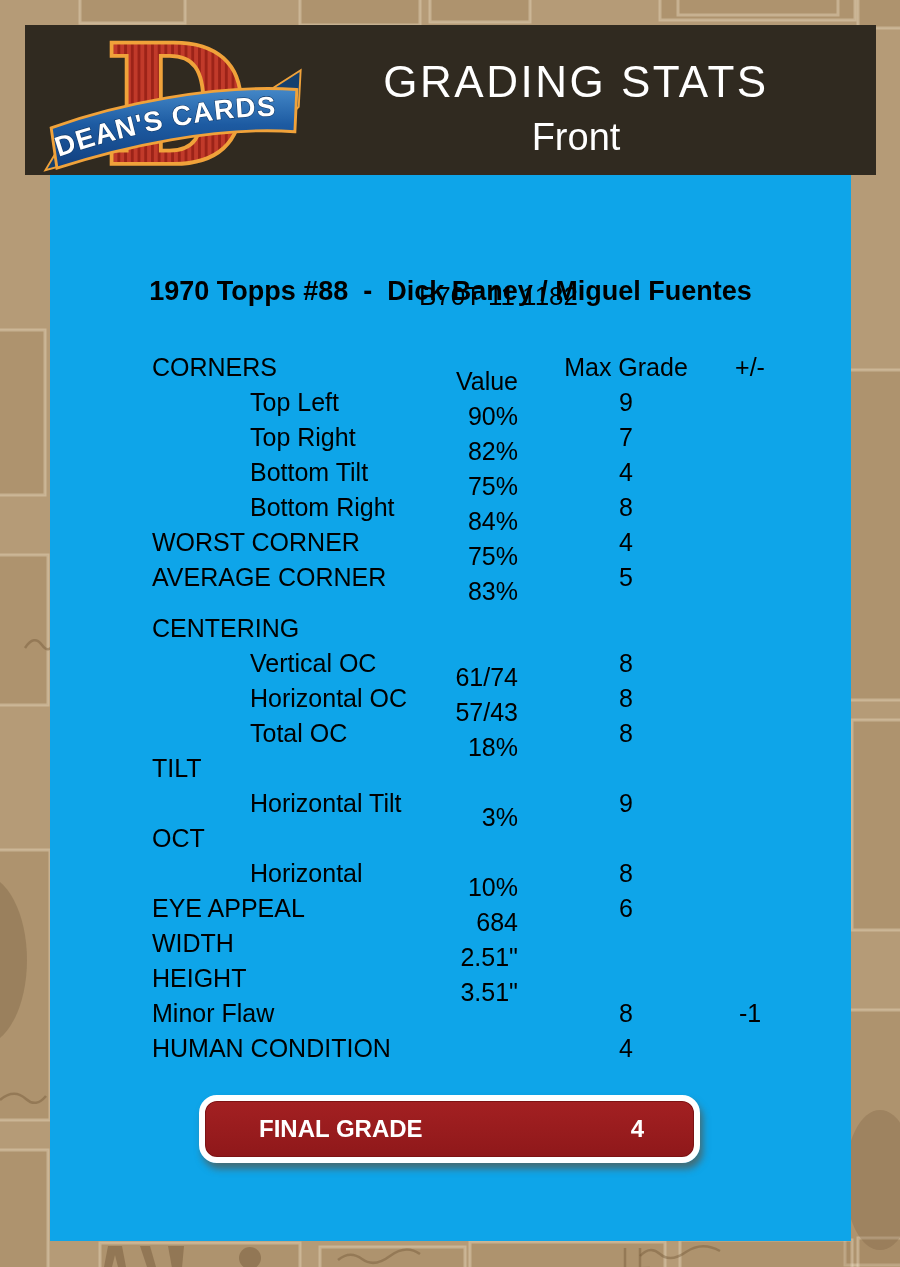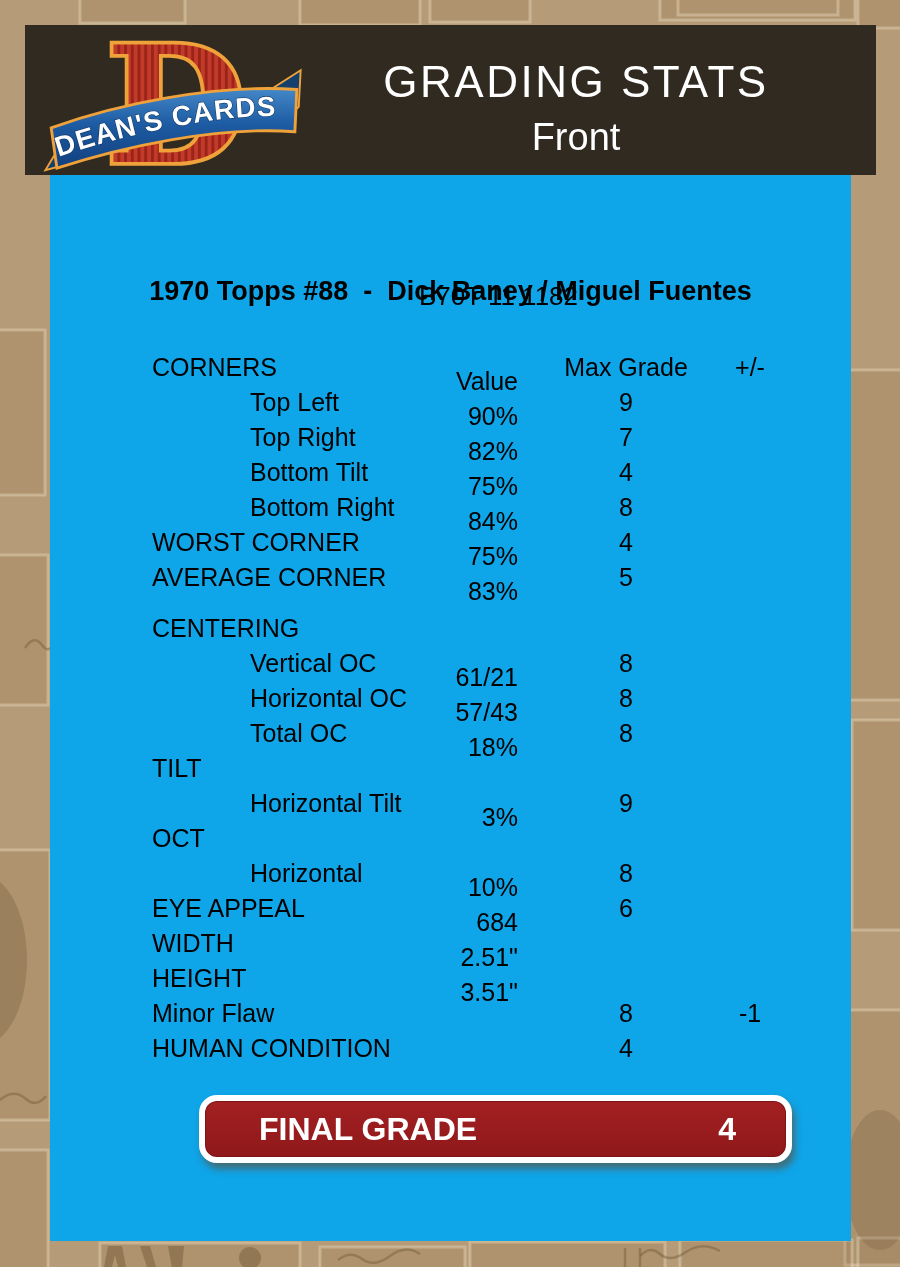--- a/index.html
+++ b/index.html
@@ -39,26 +39,26 @@
   .lbl{left:102px;}
   .lbl.indent{left:152px;margin-left:48px;}
   .val{left:300px;width:168px;text-align:right;margin-top:14px;}
   .max{left:510px;width:132px;text-align:center;}
   .pm {left:650px;width:100px;text-align:center;}
   .b{font-weight:normal;}
 
   
   .final-grade{
     position:absolute;left:149px;top:920px;box-sizing:border-box;
-    width:593px;height:68px;
+    width:501px;height:68px;
     background:linear-gradient(#a32022,#8f181a);
     border:6px solid #ffffff;border-radius:18px;
     box-shadow:3px 6px 7px rgba(95,80,58,0.65), inset 0 0 0 1px #7c1314;
     display:flex;align-items:center;justify-content:space-between;
-    padding:0 50px 0 54px;color:#ffffff;font-weight:bold;font-size:32px;
+    padding:0 50px 0 54px;color:#ffffff;font-weight:bold;font-size:24px;
   }
 </style>
 </head>
 <body>
 
 <svg class="bg-collage" width="900" height="1267" viewBox="0 0 900 1267">
   <g stroke="rgba(238,226,203,0.38)" stroke-width="3" fill="rgba(150,120,82,0.22)">
     <rect x="80" y="-125" width="105" height="148"></rect>
     <rect x="300" y="-135" width="120" height="160"></rect>
     <rect x="430" y="-128" width="100" height="150"></rect>
@@ -174,21 +174,21 @@
         <div class="srow">
           <span class="cell lbl b">AVERAGE CORNER</span>
           <span class="cell val b">83%</span>
           <span class="cell max">5</span>
         </div>
         <div class="srow gap">
           <span class="cell lbl b">CENTERING</span>
         </div>
         <div class="srow">
           <span class="cell lbl indent">Vertical OC</span>
-          <span class="cell val">61/21</span>
+          <span class="cell val">61/74</span>
           <span class="cell max">8</span>
         </div>
         <div class="srow">
           <span class="cell lbl indent">Horizontal OC</span>
           <span class="cell val">57/43</span>
           <span class="cell max">8</span>
         </div>
         <div class="srow">
           <span class="cell lbl indent">Total OC</span>
           <span class="cell val">18%</span>

